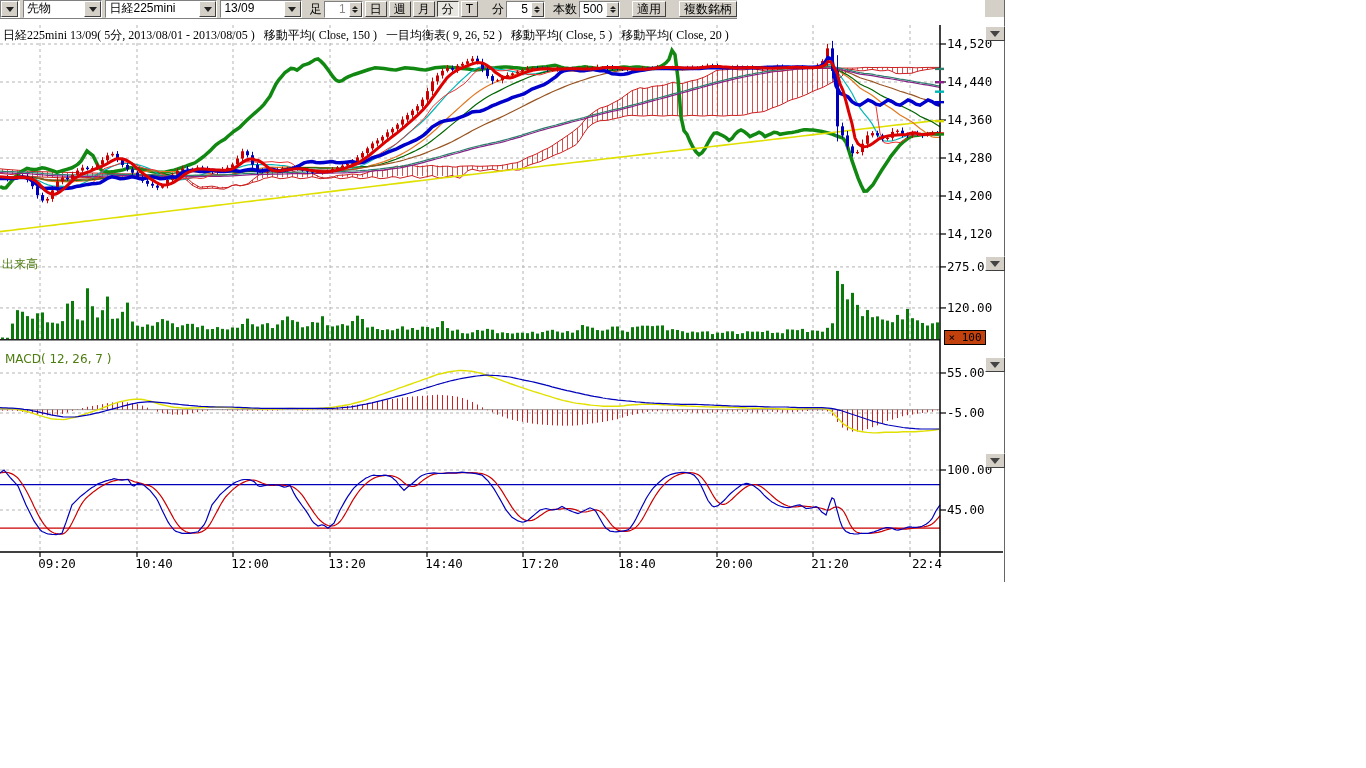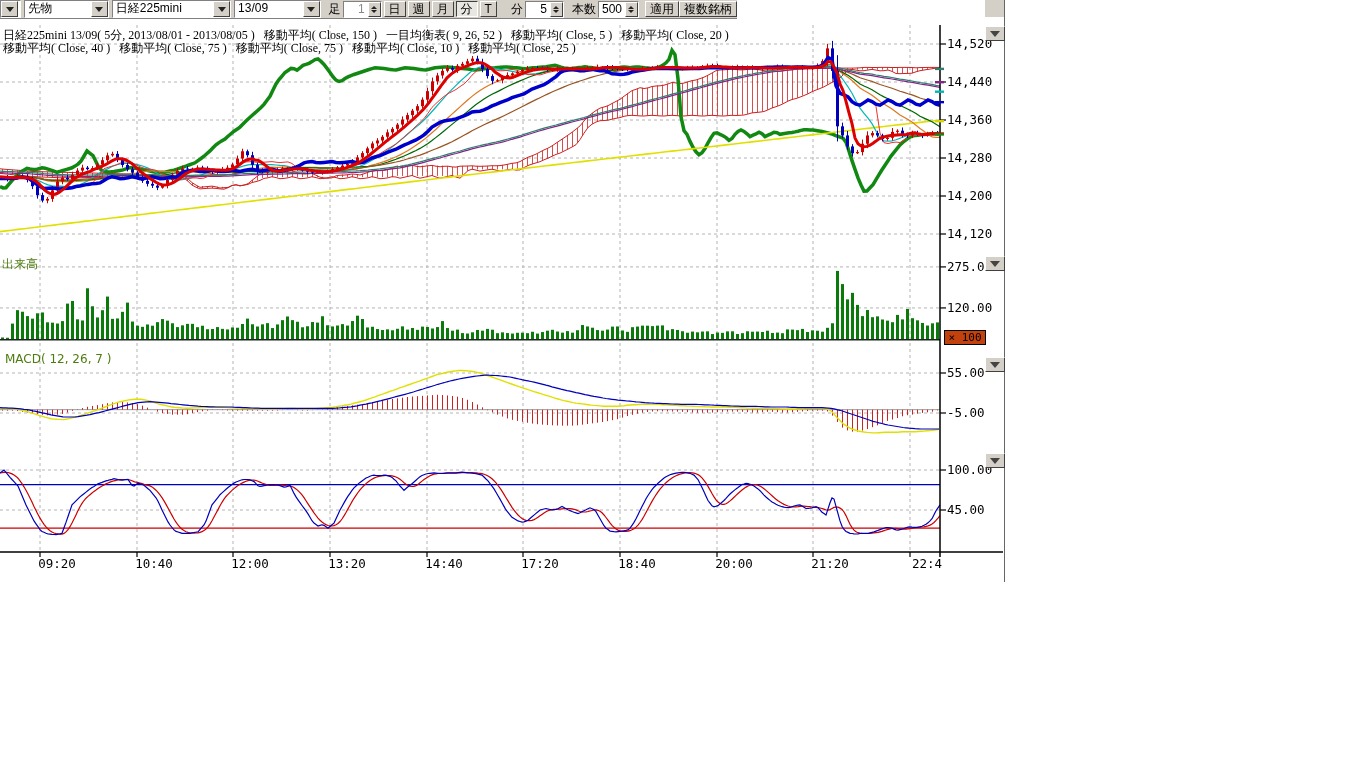--- a/index.html
+++ b/index.html
@@ -1137,27 +1137,26 @@
         </div>
     </div>
     <span class="tb-label">本数</span>
     <div class="spin">
       <span class="spin-val">500</span>
       <div class="spin-btn">
           <div class="u"></div>
           <div class="d"></div>
         </div>
     </div>
-    <button class="tbtn" style="margin-left:6px">適用</button>
-    <button class="tbtn" style="margin-left:0">複数銘柄</button>
+    <button class="tbtn" style="margin-left:12px">適用</button>
+    <button class="tbtn" style="margin-left:13px">複数銘柄</button>
   </div>
   <div class="tb-corner"></div>
 
   <div class="legend" style="top:27px">日経225mini 13/09( 5分, 2013/08/01 - 2013/08/05 )   移動平均( Close, 150 )   一目均衡表( 9, 26, 52 )   移動平均( Close, 5 )   移動平均( Close, 20 )</div>
-  <div class="legend" style="top:40px">移動平均( Close, 40 )   移動平均( Close, 75 )   移動平均( Close, 75 )   移動平均( Close, 10 )   移動平均( Close, 25 )</div>
   <div class="pane-label" style="left:2px;top:256px">出来高</div>
   <div class="pane-label" style="left:5px;top:352px">MACD( 12, 26, 7 )</div>
   <div class="mult-box">× 100</div>
 
   <div class="pane-dd" style="top:26px">
       <div class="tri-down"></div>
     </div>
   <div class="pane-dd" style="top:256px">
       <div class="tri-down"></div>
     </div>

